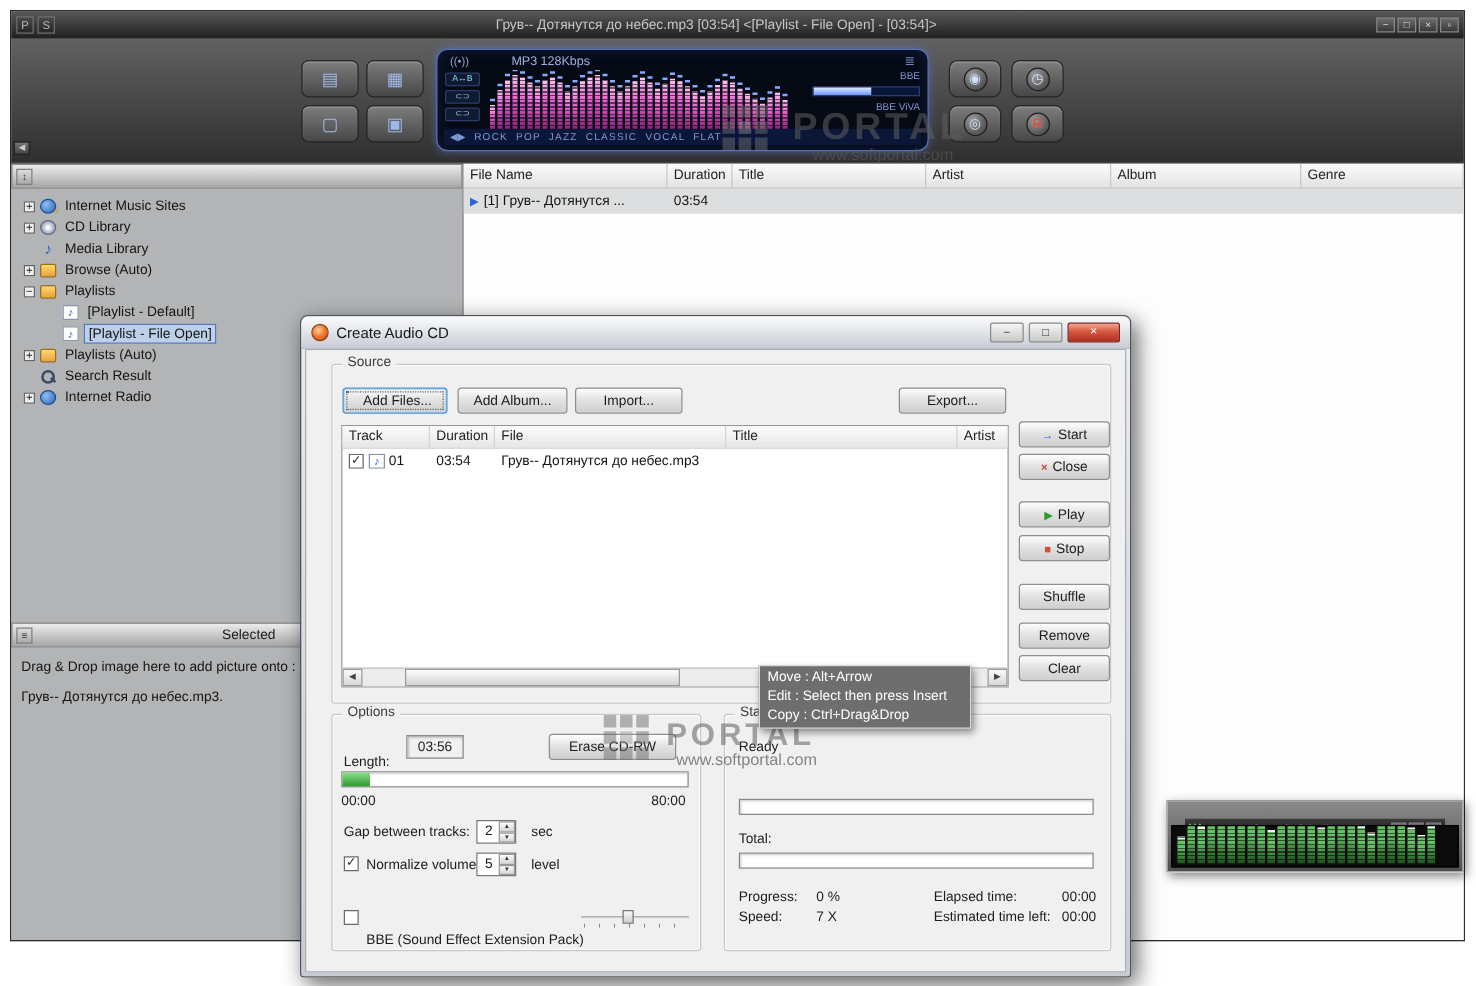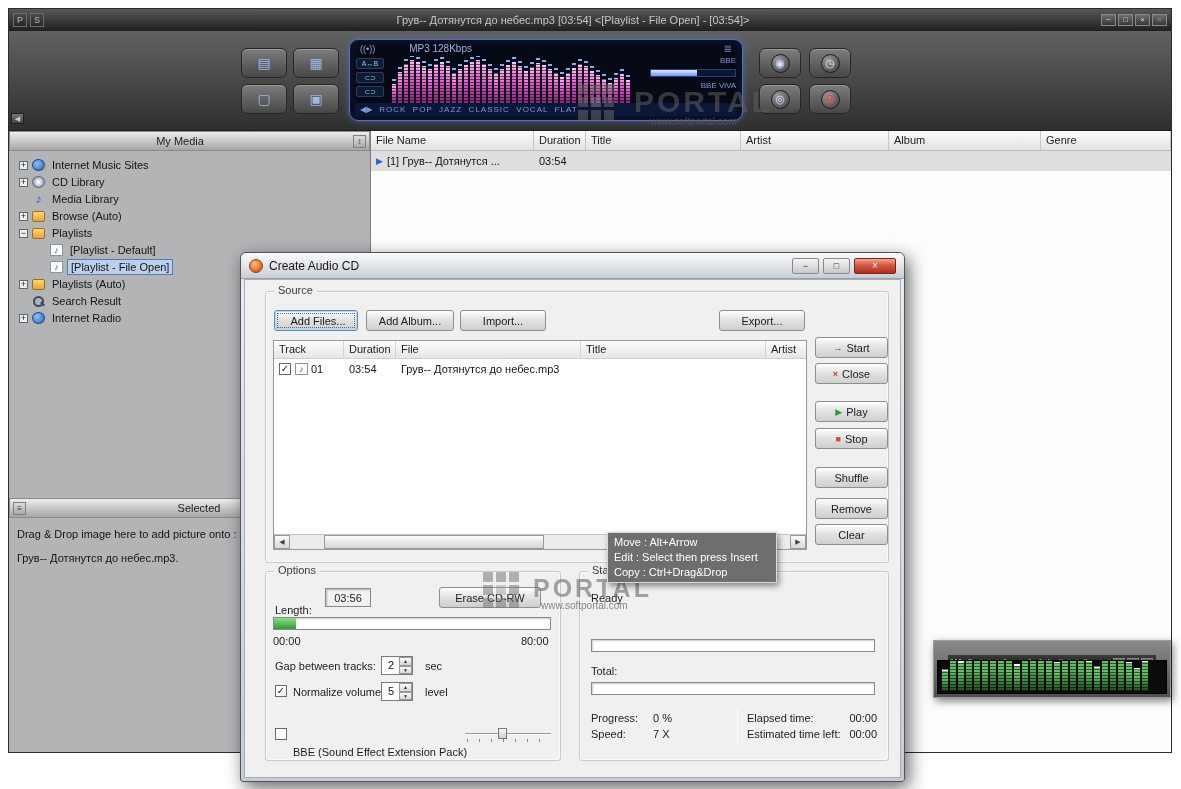--- a/index.html
+++ b/index.html
@@ -178,21 +178,21 @@
 
   
   .wm { position:absolute; z-index:40; pointer-events:none; }
   .wm-row { display:flex; align-items:center; }
   .wm-logo { width:10px; height:10px; background:rgba(110,110,110,.5);
     box-shadow:13px 0 rgba(110,110,110,.5), 26px 0 rgba(110,110,110,.5),
       0 13px rgba(110,110,110,.5), 13px 13px rgba(150,150,150,.45), 26px 13px rgba(110,110,110,.5),
       0 26px rgba(110,110,110,.5), 13px 26px rgba(110,110,110,.5), 26px 26px rgba(110,110,110,.5);
     margin-right:46px; margin-bottom:26px; }
   .wm-text { font-size:30px; font-weight:bold; letter-spacing:3px; color:rgba(95,95,95,.55); }
-  .wm-url { font-size:10px; color:rgba(85,85,85,.7); margin-left:72px; margin-top:-4px; }
+  .wm-url { font-size:13px; color:rgba(85,85,85,.7); margin-left:72px; margin-top:-4px; }
   .wm.small .wm-text { font-size:25px; }
   .wm.small .wm-logo { margin-right:40px; margin-bottom:22px; }
   .wm.small .wm-url { margin-left:58px; }
 </style>
 </head>
 <body>
 
 <div id="stage">
 
   <div class="main-window">
@@ -301,21 +301,20 @@
         <span class="circ" style="color:#e05040;font-weight:bold;">R</span>
         </div>
 
       <div class="collapse">◀</div>
     </div>
 
     <div class="content">
 
       <div class="left-pane">
         <div class="pane-header" style="top:0;">
-          <span class="ph-label">My Media</span>
           <span class="ph-btn">↕</span>
         </div>
 
         <div class="titem" style="left:10px;top:26px;">
           <span class="texp">+</span>
           <span class="ticon icon-globe">
               <span class="gnote">♪</span>
             </span>
           <span class="tlabel">Internet Music Sites</span>
         </div>

